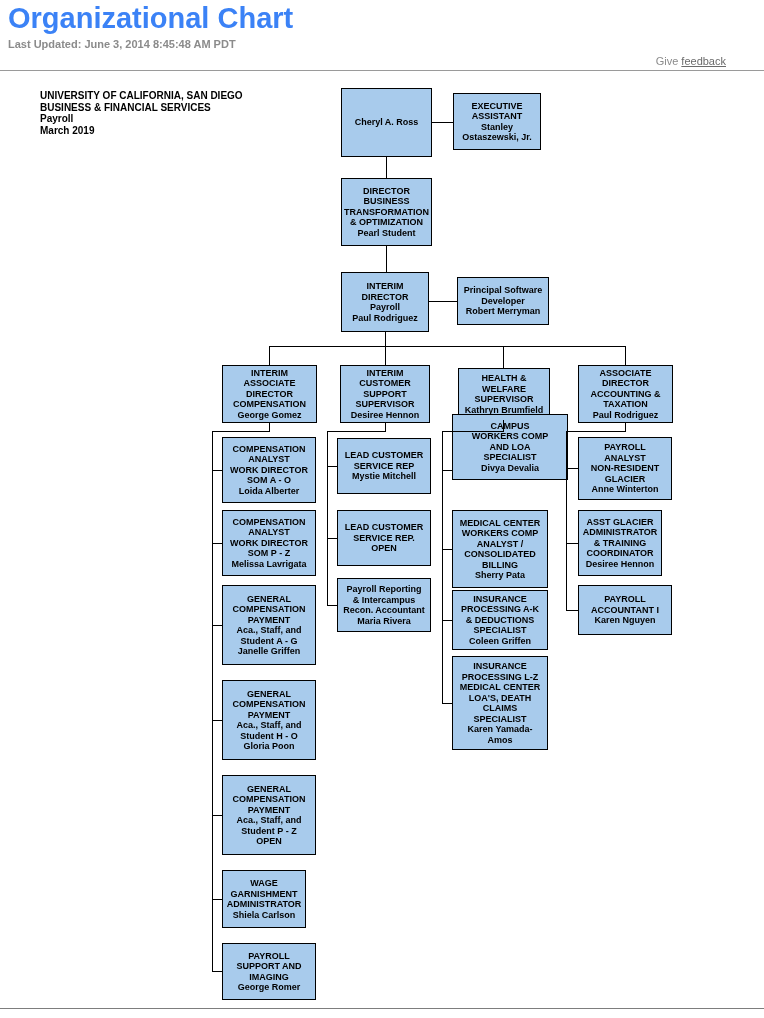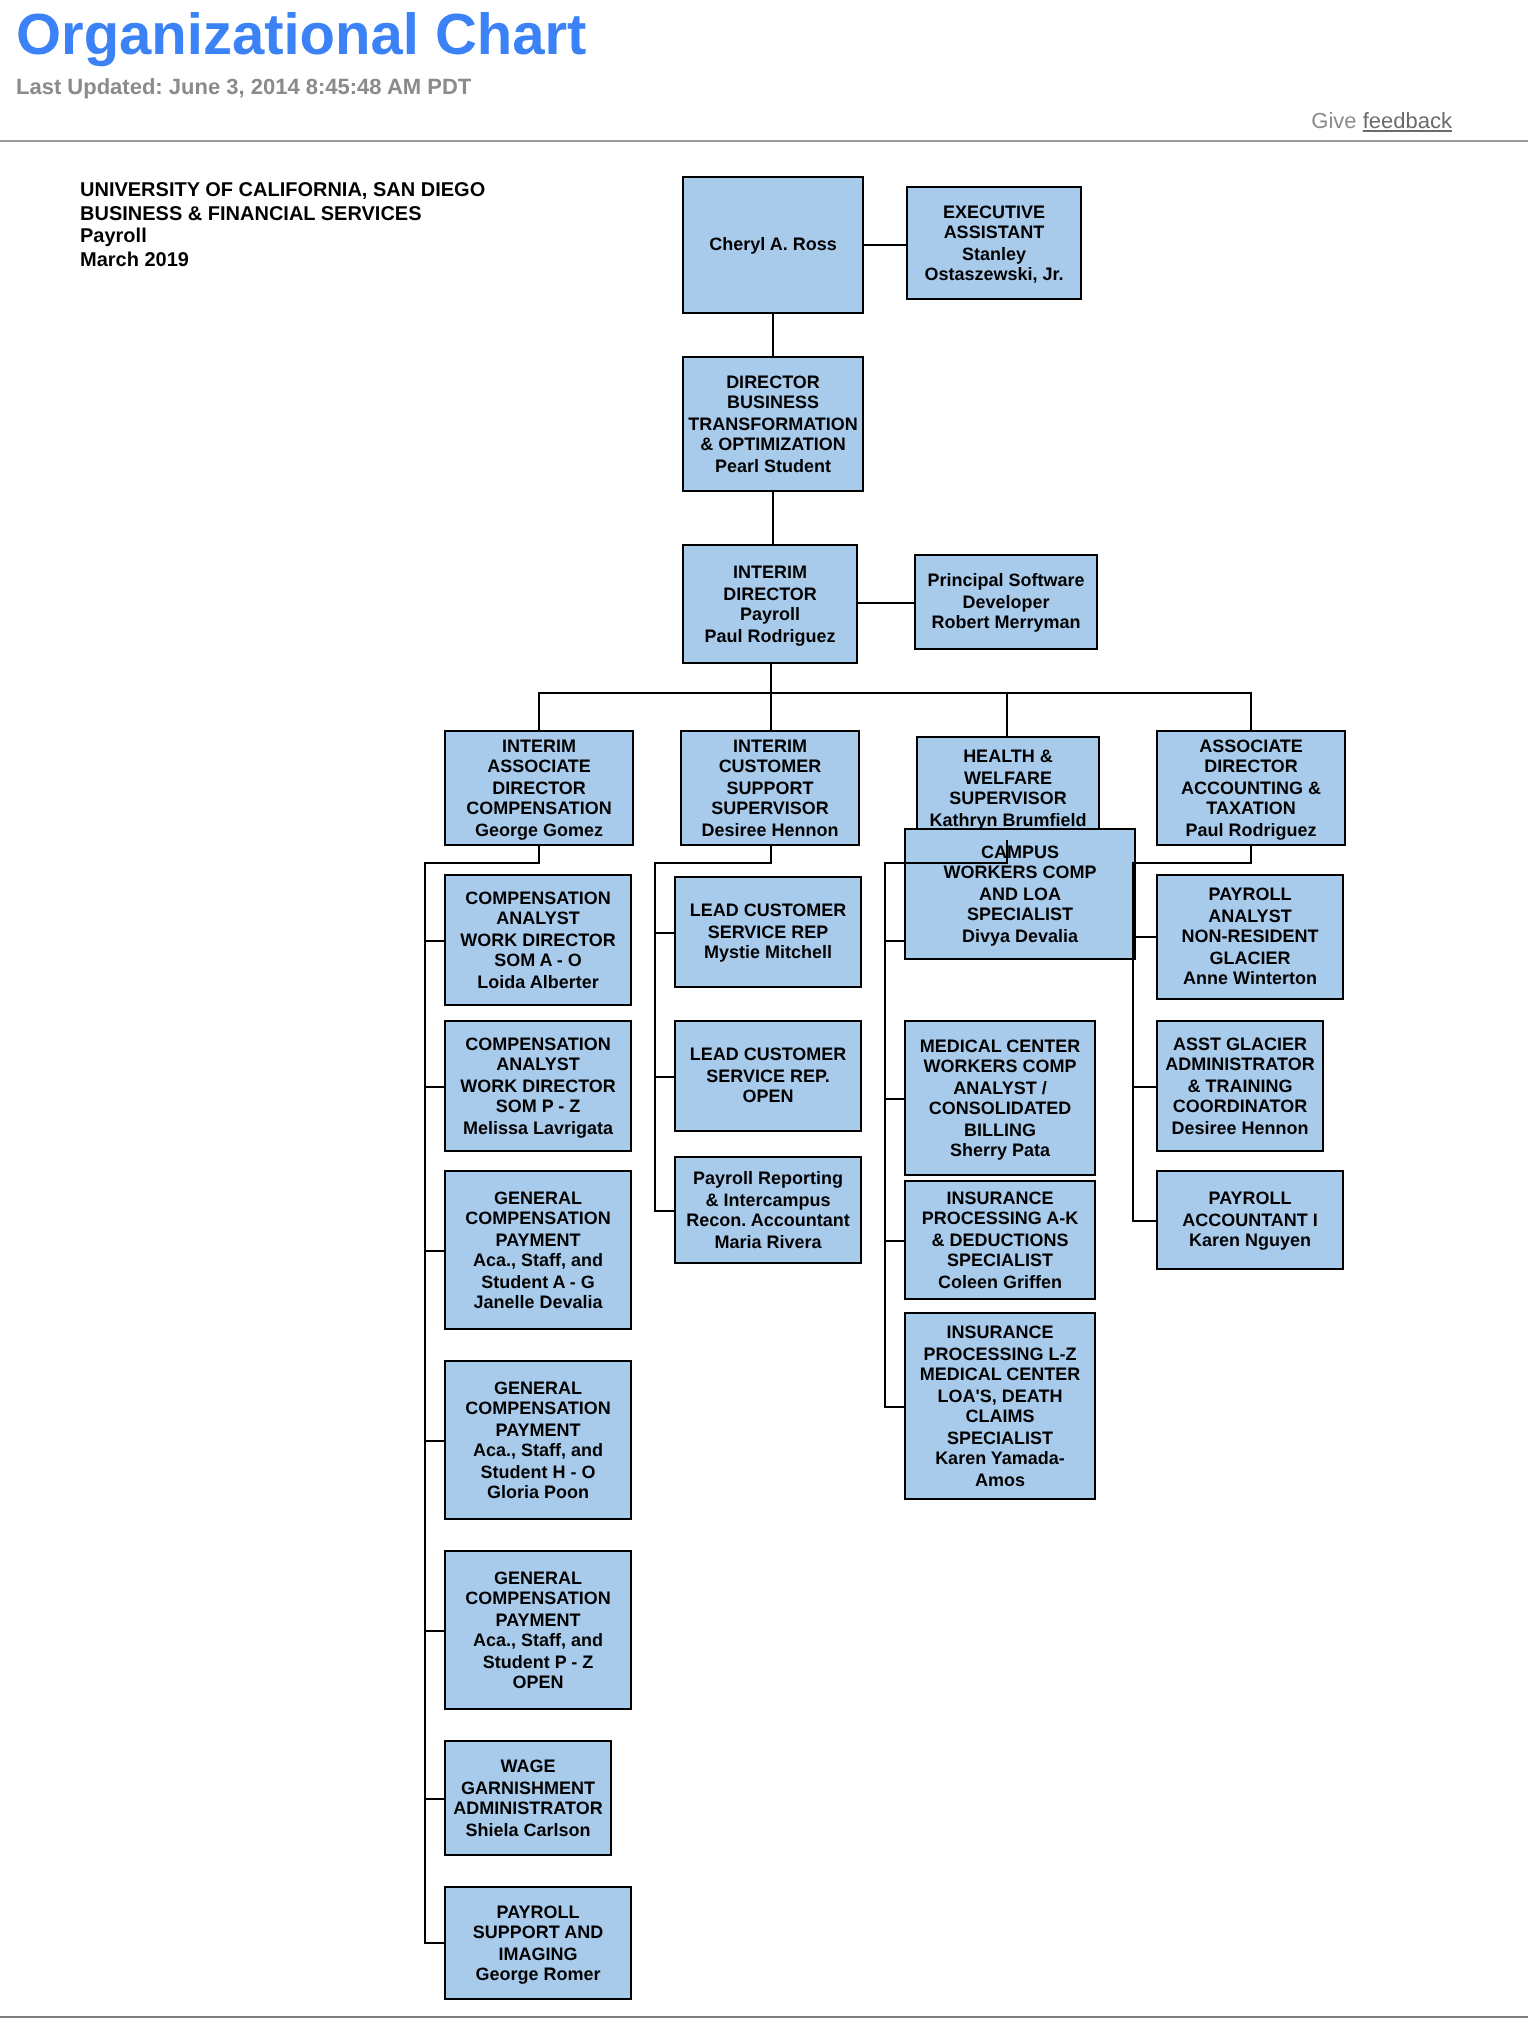--- a/index.html
+++ b/index.html
@@ -119,21 +119,21 @@
 WORK DIRECTOR
 SOM  P - Z</div>
   <div class="node-person">Melissa Lavrigata</div>
 </div>
 <div class="node" style="left:222px;top:585px;width:94px;height:80px">
   <div class="node-title">GENERAL
 COMPENSATION
 PAYMENT
 Aca., Staff, and
 Student  A - G</div>
-  <div class="node-person">Janelle Devalia</div>
+  <div class="node-person">Janelle Griffen</div>
 </div>
 <div class="node" style="left:222px;top:680px;width:94px;height:80px">
   <div class="node-title">GENERAL
 COMPENSATION
 PAYMENT
 Aca., Staff, and
 Student  H - O</div>
   <div class="node-person">Gloria Poon</div>
 </div>
 <div class="node" style="left:222px;top:775px;width:94px;height:80px">

